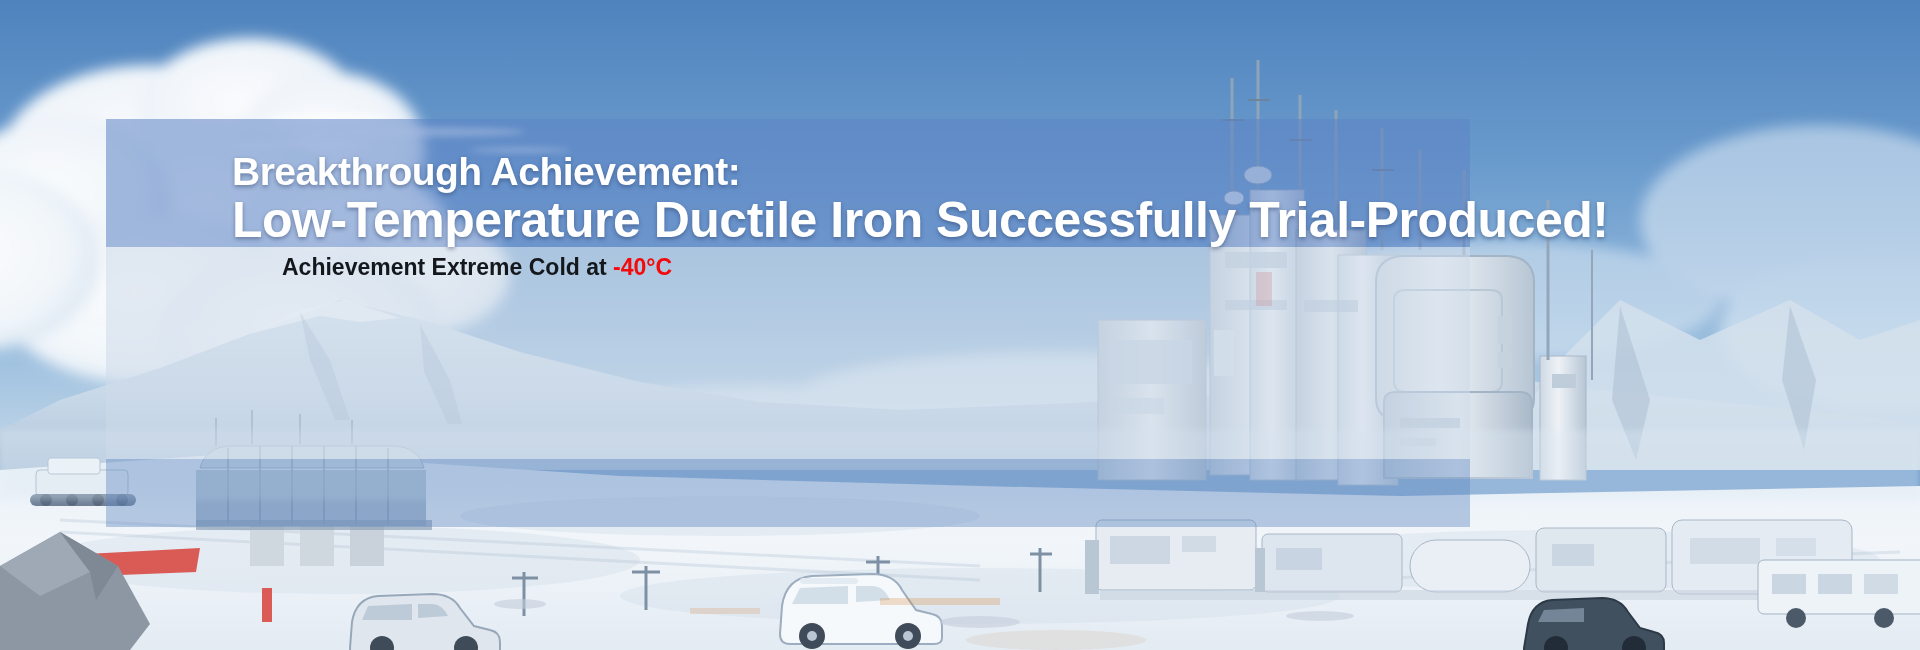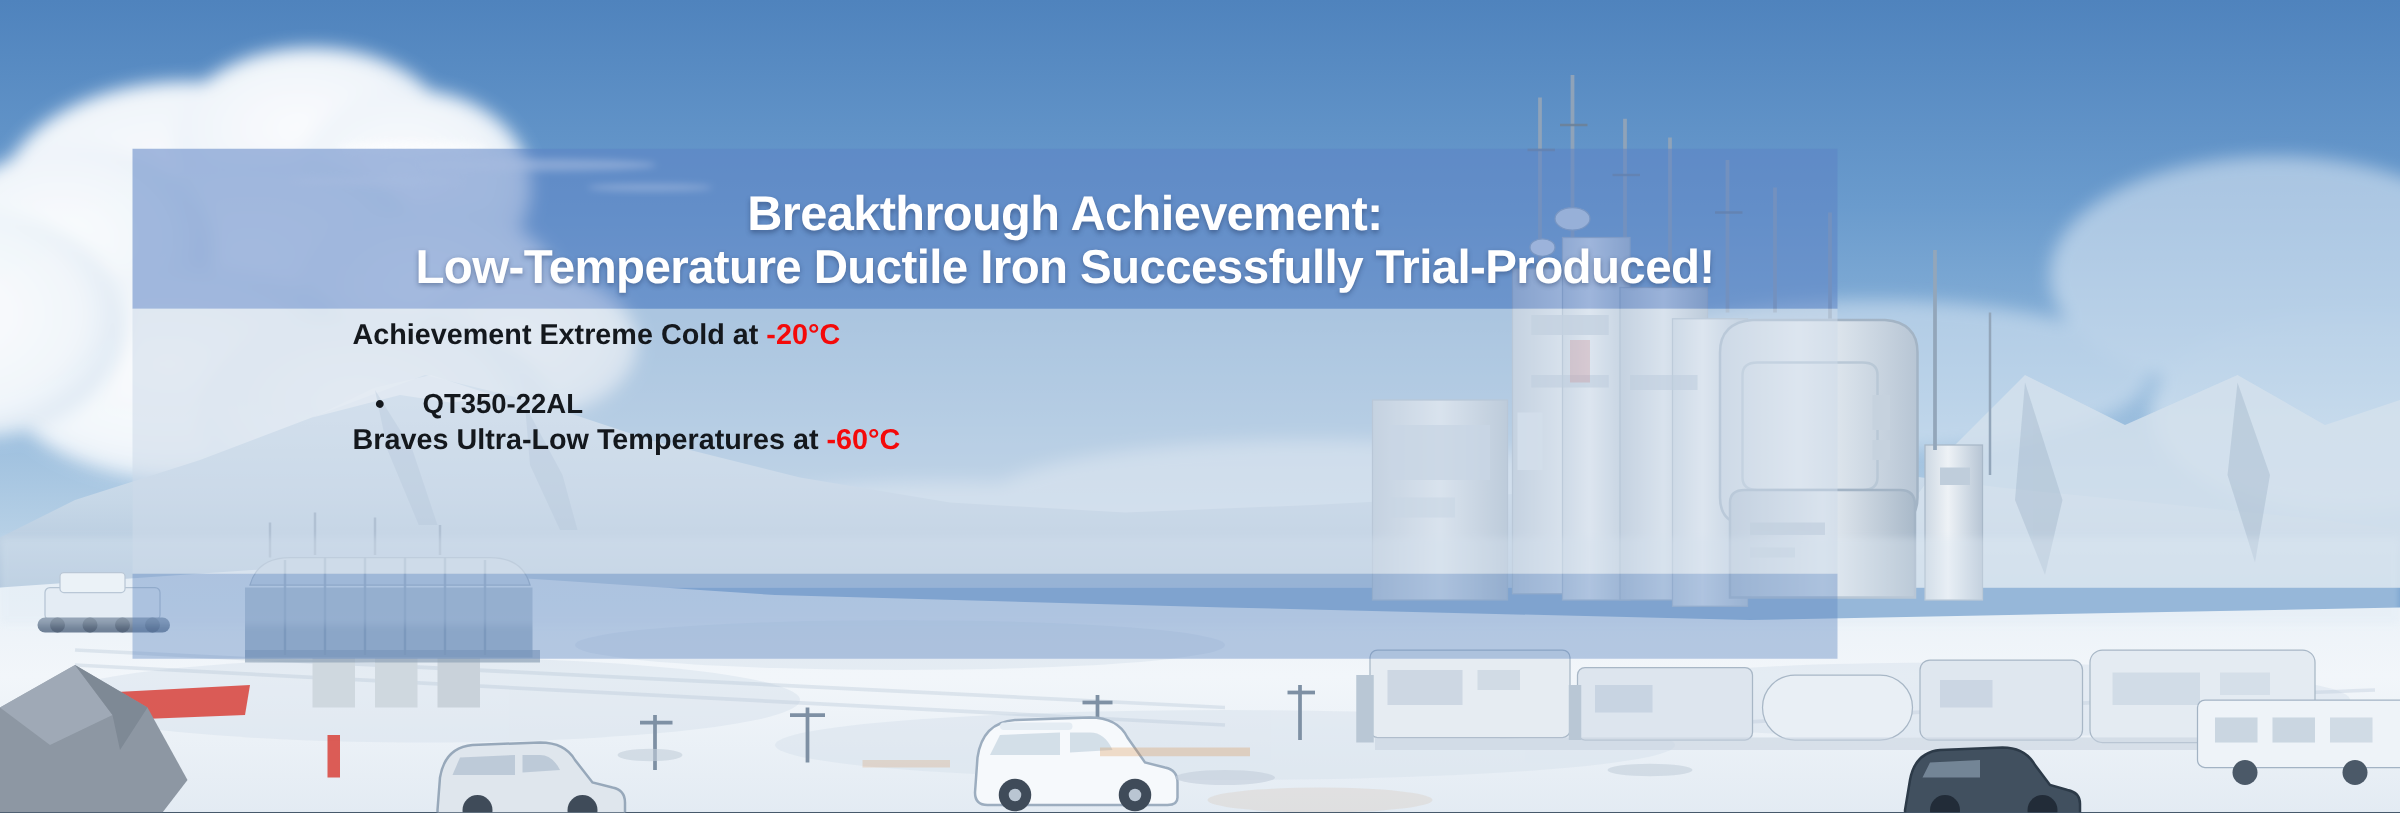--- a/index.html
+++ b/index.html
@@ -31,23 +31,23 @@
   #headline{
     position:absolute;left:232px;top:152px;width:1240px;
     color:#ffffff;
     font-size:40px;
     font-weight:bold;
     line-height:1.0;
     letter-spacing:-0.5px;
     text-shadow:0 2px 4px rgba(30,50,90,0.45);
     white-space:nowrap;
   }
-  #headline .hl-line{display:block;text-align:center;}
+  #headline .hl-line{display:block;}
   #headline .hl-line.l1{font-size:39px;}
-  #headline .hl-line.l2{font-size:38px;margin-top:4px;}
+  #headline .hl-line.l2{font-size:50px;margin-top:4px;}
 
   #bullets{
     position:absolute;left:150px;top:252px;width:1200px;
     color:#14181d;
   }
   .bullet-block{margin:0 0 28px 0;}
   .b-title-row{
     display:block;
     font-size:22px;font-weight:bold;
     padding-left:150px;
@@ -366,27 +366,19 @@
 
   <div id="headline">
     <span class="hl-line l1">Breakthrough Achievement:</span>
     <span class="hl-line l2">Low-Temperature Ductile Iron Successfully Trial-Produced!</span>
   </div>
 
   <div id="bullets">
 
     <div class="bullet-block">
       <span class="b-sub">
-        <span>Achievement Extreme Cold at </span><span class="temp">-20°C</span>
+        <span>Achievement Extreme Cold at </span><span class="temp">-40°C</span>
       </span>
     </div>
 
-    <div class="bullet-block">
-      <span class="b-title-row">
-        <span class="dot">•</span><span>QT350-22AL</span>
-      </span>
-      <span class="b-sub">
-        <span>Braves Ultra-Low Temperatures at </span><span class="temp">-60°C</span>
-      </span>
-    </div>
 
   </div>
 </div>
 
 </body></html>

